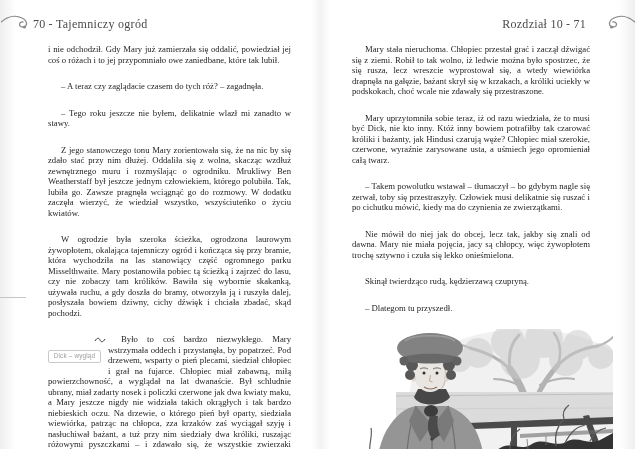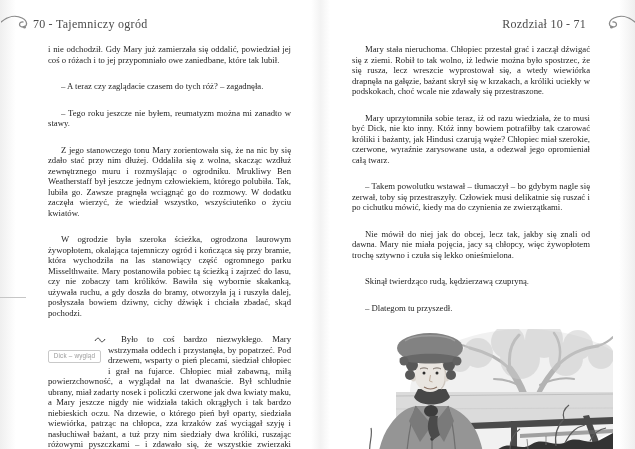--- a/index.html
+++ b/index.html
@@ -57,21 +57,21 @@
         </svg>
       </span>
       <span class="htext">
         <span>70</span><span class="hsep">-</span><span>Tajemniczy ogród</span>
       </span>
     </div>
 
     <div class="bodytext">
       <p class="cont">i nie odchodził. Gdy Mary już zamierzała się oddalić, powiedział jej coś o różach i to jej przypomniało owe zaniedbane, które tak lubił.</p>
       <p>– A teraz czy zaglądacie czasem do tych róż? – zagadnęła.</p>
-      <p>– Tego roku jeszcze nie byłem, reumatyzm można mi zanadto w stawy.</p>
+      <p>– Tego roku jeszcze nie byłem, delikatnie wlazł mi zanadto w stawy.</p>
       <p>Z jego stanowczego tonu Mary zorientowała się, że na nic by się zdało stać przy nim dłużej. Oddaliła się z wolna, skacząc wzdłuż zewnętrznego muru i rozmyślając o ogrodniku. Mrukliwy Ben Weatherstaff był jeszcze jednym człowiekiem, którego polubiła. Tak, lubiła go. Zawsze pragnęła wciągnąć go do rozmowy. W dodatku zaczęła wierzyć, że wiedział wszystko, wszyściuteńko o życiu kwiatów.</p>
       <p>W ogrodzie była szeroka ścieżka, ogrodzona laurowym żywopłotem, okalająca tajemniczy ogród i kończąca się przy bramie, która wychodziła na las stanowiący część ogromnego parku Misselthwaite. Mary postanowiła pobiec tą ścieżką i zajrzeć do lasu, czy nie zobaczy tam królików. Bawiła się wybornie skakanką, używała ruchu, a gdy doszła do bramy, otworzyła ją i ruszyła dalej, posłyszała bowiem dziwny, cichy dźwięk i chciała zbadać, skąd pochodzi.</p>
 
       <p class="note-para">
         <span class="note-float">
           <span class="note-squiggle">
             <svg width="12" height="6" viewBox="0 0 12 6">
               <path d="M1 4 C3 0.5 5 0.5 6 3 C7 5.5 9 5.5 11 2" fill="none" stroke="#3c3c3c" stroke-width="1"></path>
             </svg>
           </span>
@@ -98,21 +98,21 @@
           <g transform="scale(-1,1) translate(-30,0)">
             <path d="M0 7 C7 1 15 0 21 3 C27 6 27 12 21.5 12 C17.5 12 17.5 6.5 22 7" fill="none" stroke="#8a8a8a" stroke-width="1.3" stroke-linecap="round"></path>
             <circle cx="23.5" cy="12.2" r="1.4" fill="#8a8a8a"></circle>
           </g>
         </svg>
       </span>
     </div>
 
     <div class="bodytext">
       <p>Mary stała nieruchoma. Chłopiec przestał grać i zaczął dźwigać się z ziemi. Robił to tak wolno, iż ledwie można było spostrzec, że się rusza, lecz wreszcie wyprostował się, a wtedy wiewiórka drapnęła na gałęzie, bażant skrył się w krzakach, a króliki uciekły w podskokach, choć wcale nie zdawały się przestraszone.</p>
-      <p>Mary uprzytomniła sobie teraz, iż od razu wiedziała, że to musi być Dick, nie kto inny. Któż inny bowiem potrafiłby tak czarować króliki i bażanty, jak Hindusi czarują węże? Chłopiec miał szerokie, czerwone, wyraźnie zarysowane usta, a odezwał jego opromieniał całą twarz.</p>
+      <p>Mary uprzytomniła sobie teraz, iż od razu wiedziała, że to musi być Dick, nie kto inny. Któż inny bowiem potrafiłby tak czarować króliki i bażanty, jak Hindusi czarują węże? Chłopiec miał szerokie, czerwone, wyraźnie zarysowane usta, a uśmiech jego opromieniał całą twarz.</p>
       <p>– Takem powolutku wstawał – tłumaczył – bo gdybym nagle się zerwał, toby się przestraszyły. Człowiek musi delikatnie się ruszać i po cichutku mówić, kiedy ma do czynienia ze zwierzątkami.</p>
       <p>Nie mówił do niej jak do obcej, lecz tak, jakby się znali od dawna. Mary nie miała pojęcia, jacy są chłopcy, więc żywopłotem trochę sztywno i czuła się lekko onieśmielona.</p>
       <p>Skinął twierdząco rudą, kędzierzawą czupryną.</p>
       <p>– Dlategom tu przyszedł.</p>
     </div>
 
     <div class="illustration">
       <svg width="253" height="169" viewBox="0 0 253 169">
         <rect width="253" height="169" fill="#ffffff"></rect>
         <ellipse cx="165" cy="62" rx="115" ry="62" fill="#f1f1f1"></ellipse>

